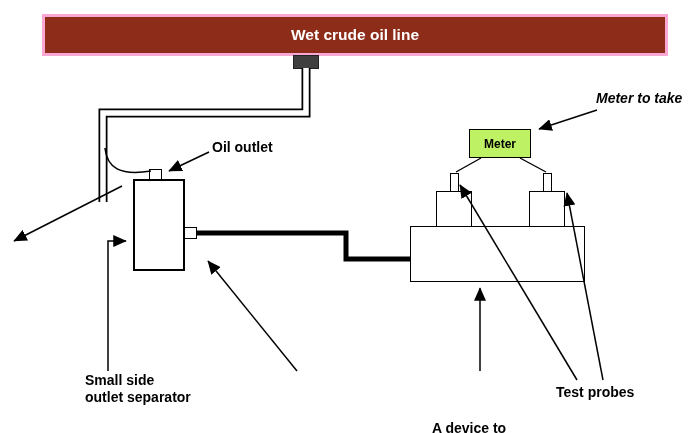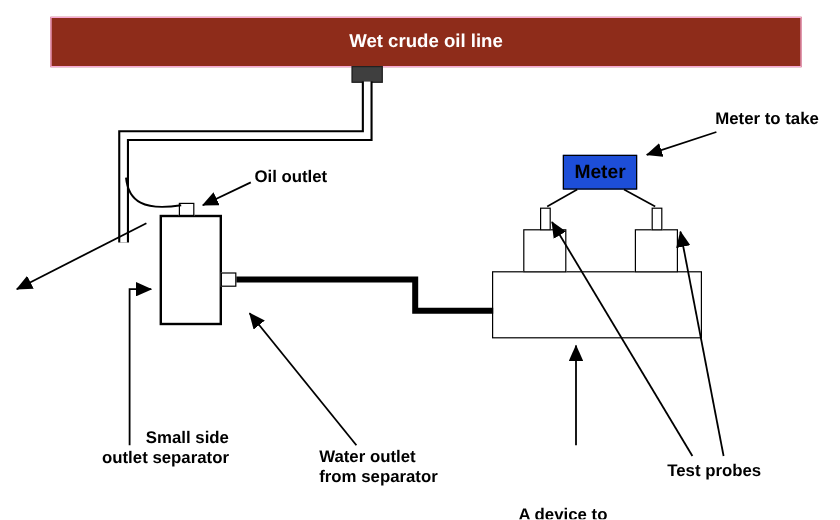--- a/index.html
+++ b/index.html
@@ -26,46 +26,46 @@
     font-size: 14px;
     line-height: 17px;
     color: #000;
     white-space: nowrap;
   }
 
   .pipe-bar {
     position: absolute;
     left: 42px; top: 14px; width: 626px; height: 42px;
     background: var(--pipeline-fill, #8e2c1a);
-    border: 1px solid #f9a8d4;
+    border: 3px solid #f9a8d4;
     box-sizing: border-box;
     display: flex; align-items: center; justify-content: center;
   }
   .pipe-bar .bar-text {
     color: var(--pipeline-text, #ffffff);
     font-weight: bold;
     font-size: 15.5px;
   }
 
   .connector {
     position: absolute;
     left: 293px; top: 55px; width: 26px; height: 14px;
     background: var(--connector-fill, #3f3f3f);
     border: 1px solid #222;
     box-sizing: border-box;
   }
 
   .meter-box {
     position: absolute;
     left: 469px; top: 129px; width: 62px; height: 29px;
-    background: #1d4ed8;
+    background: #bef264;
     border: 1.6px solid var(--line-color, #000);
     box-sizing: border-box;
     display: flex; align-items: center; justify-content: center;
-    font-weight: bold; font-size: 16px;
+    font-weight: bold; font-size: 12px;
   }
 
   svg.overlay {
     position: absolute;
     left: 0; top: 0;
     pointer-events: none;
   }
   .ln { stroke: var(--line-color, #000); fill: none; }
 </style>
 </head>
@@ -92,33 +92,29 @@
 
   <div class="box" style="left:450px; top:173px; width:9px; height:19px;"></div>
   <div class="box" style="left:543px; top:173px; width:9px; height:19px;"></div>
 
   <div class="meter-box">
     <span>Meter</span>
   </div>
 
   <div class="label" style="left:212px; top:139px;">Oil outlet</div>
 
-  <div class="label" style="left:596px; top:90px; text-align:right;">
+  <div class="label" style="left:596px; top:90px; text-align:right;font-style:italic;">
     <div>Meter to take</div>
   </div>
 
-  <div class="label" style="left:85px; top:356px;text-align:right;">
+  <div class="label" style="left:85px; top:372px;">
     <div>Small side</div>
     <div>outlet separator</div>
   </div>
 
-  <div class="label" style="left:266px; top:372px;">
-    <div>Water outlet</div>
-    <div>from separator</div>
-  </div>
 
   <div class="label" style="left:432px; top:372px;margin-top:48px;">
     <div>A device to</div>
   </div>
 
   <div class="label" style="left:556px; top:384px;">Test probes</div>
 
   <svg class="overlay" width="700" height="433" viewBox="0 0 700 433">
     <defs>
       <marker id="arr" markerWidth="10" markerHeight="8" refX="8.5" refY="4" orient="auto">

